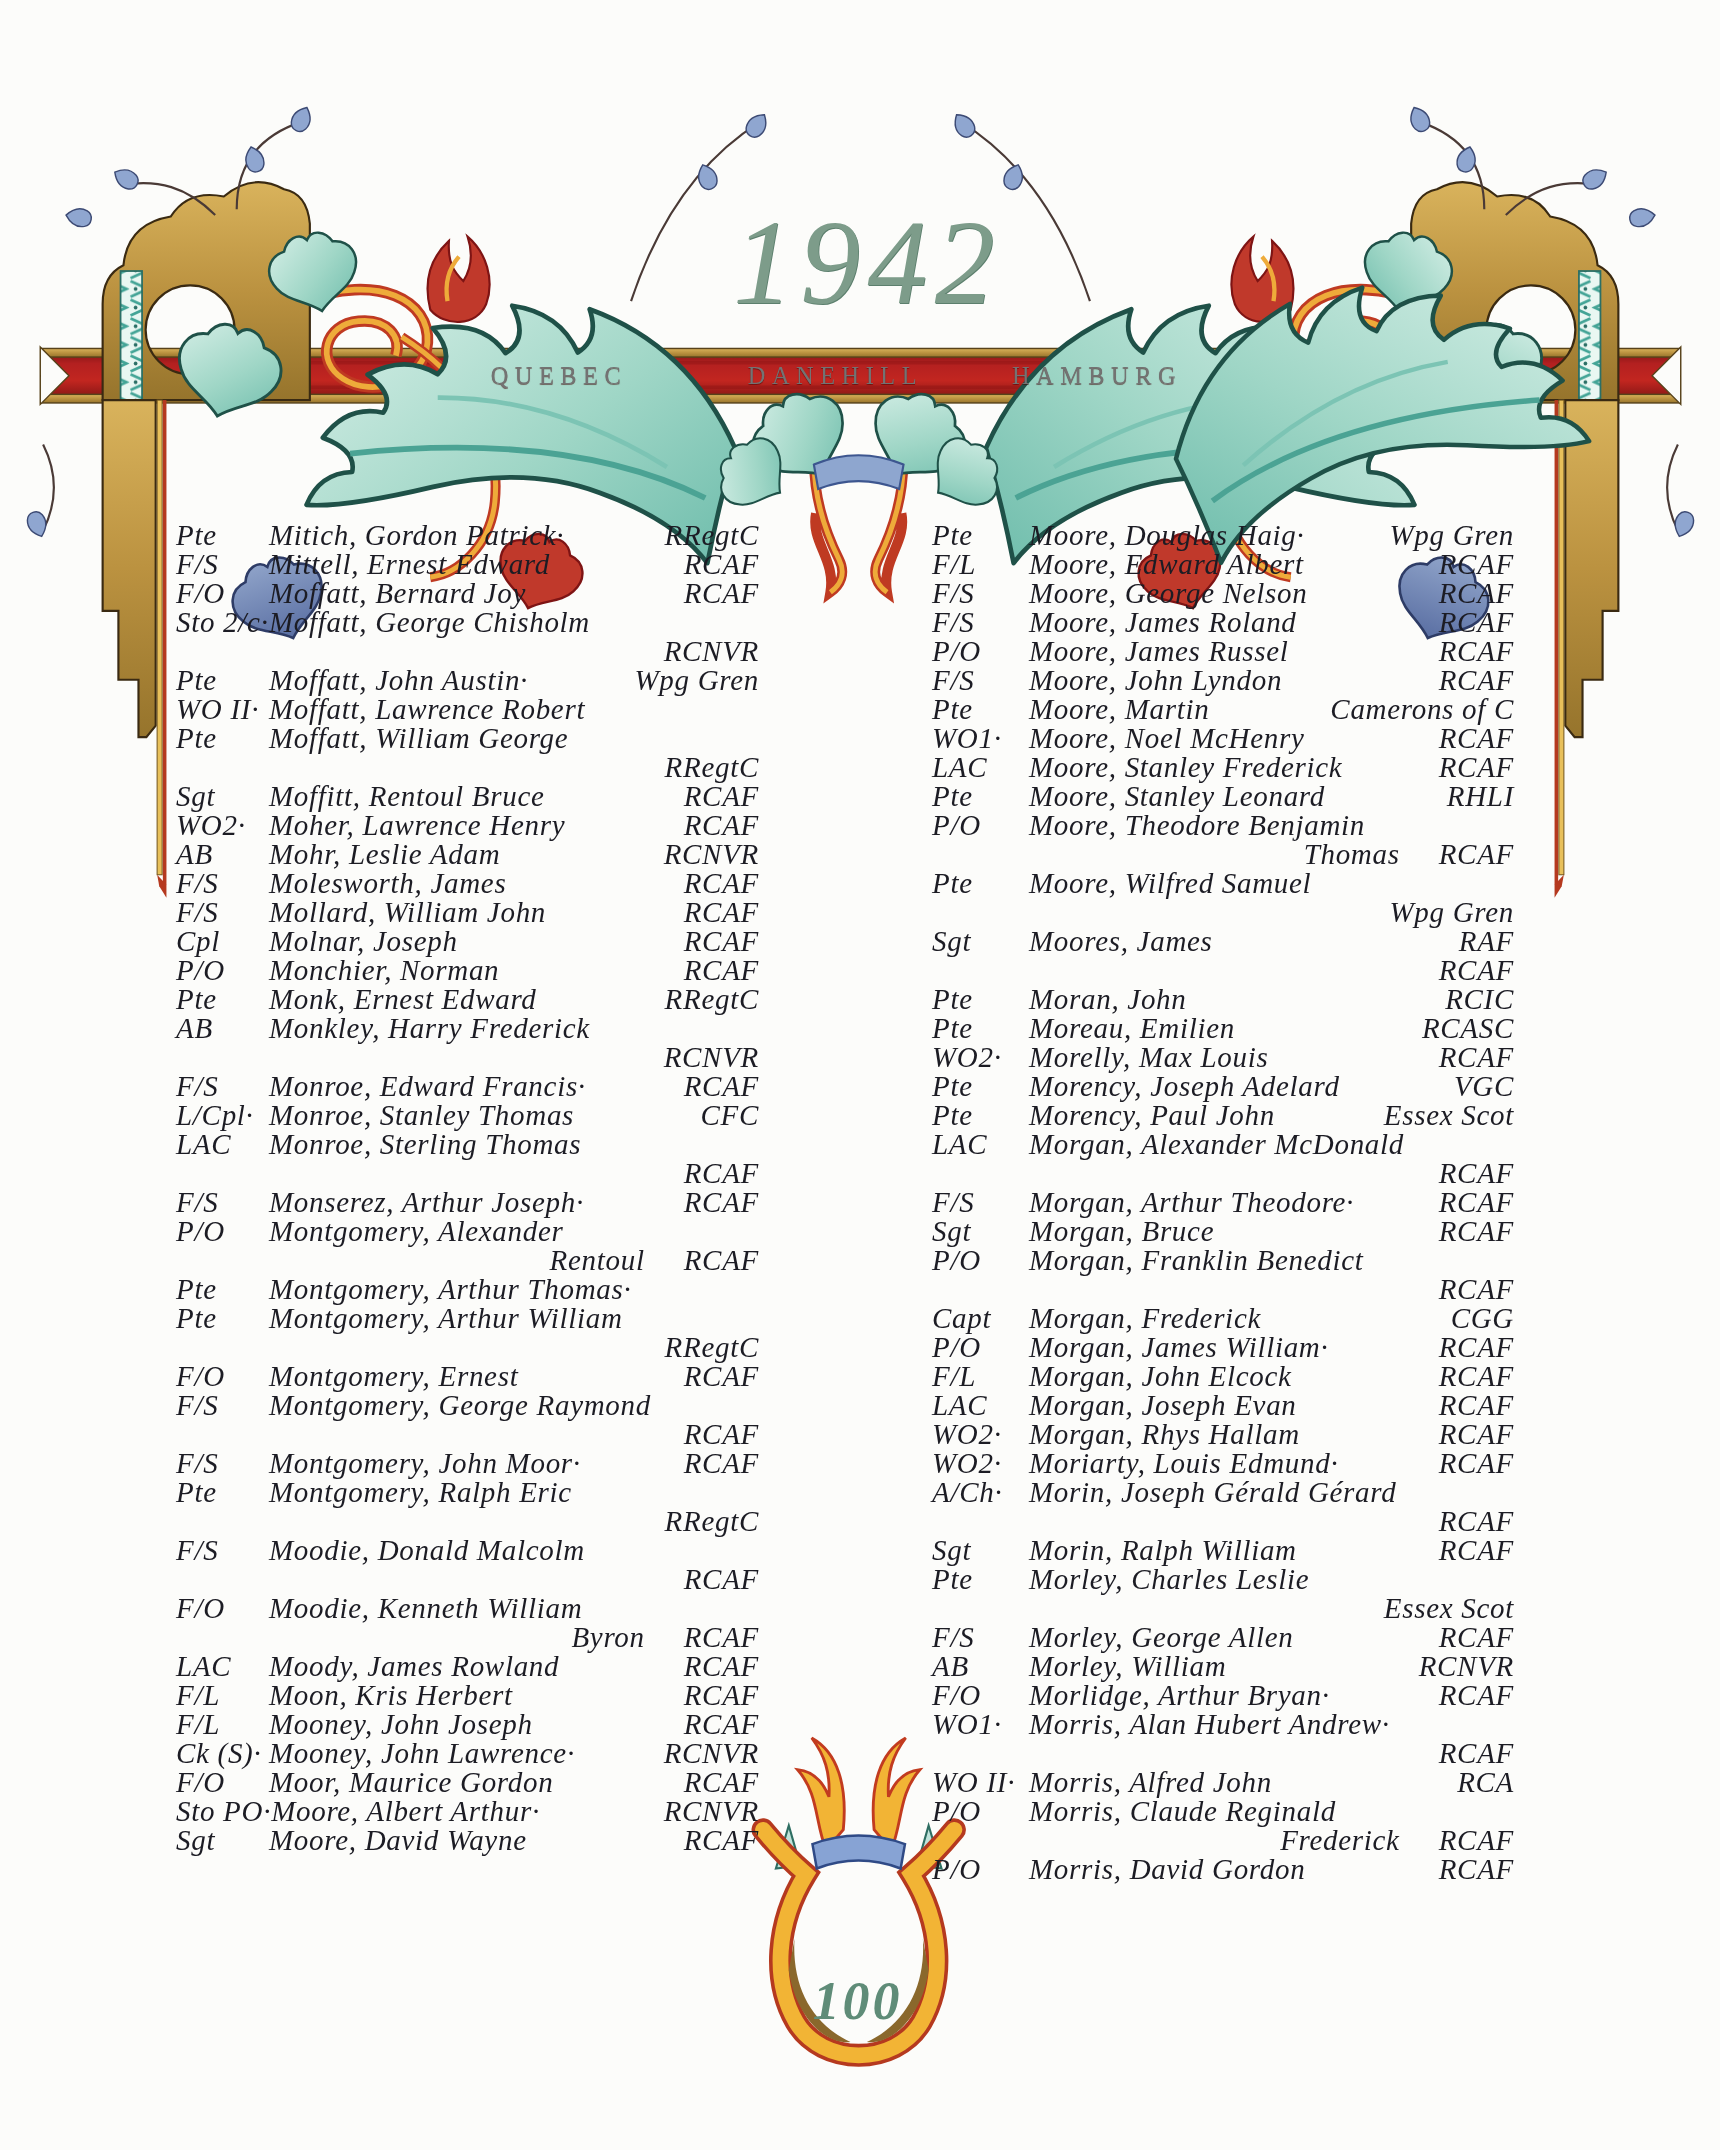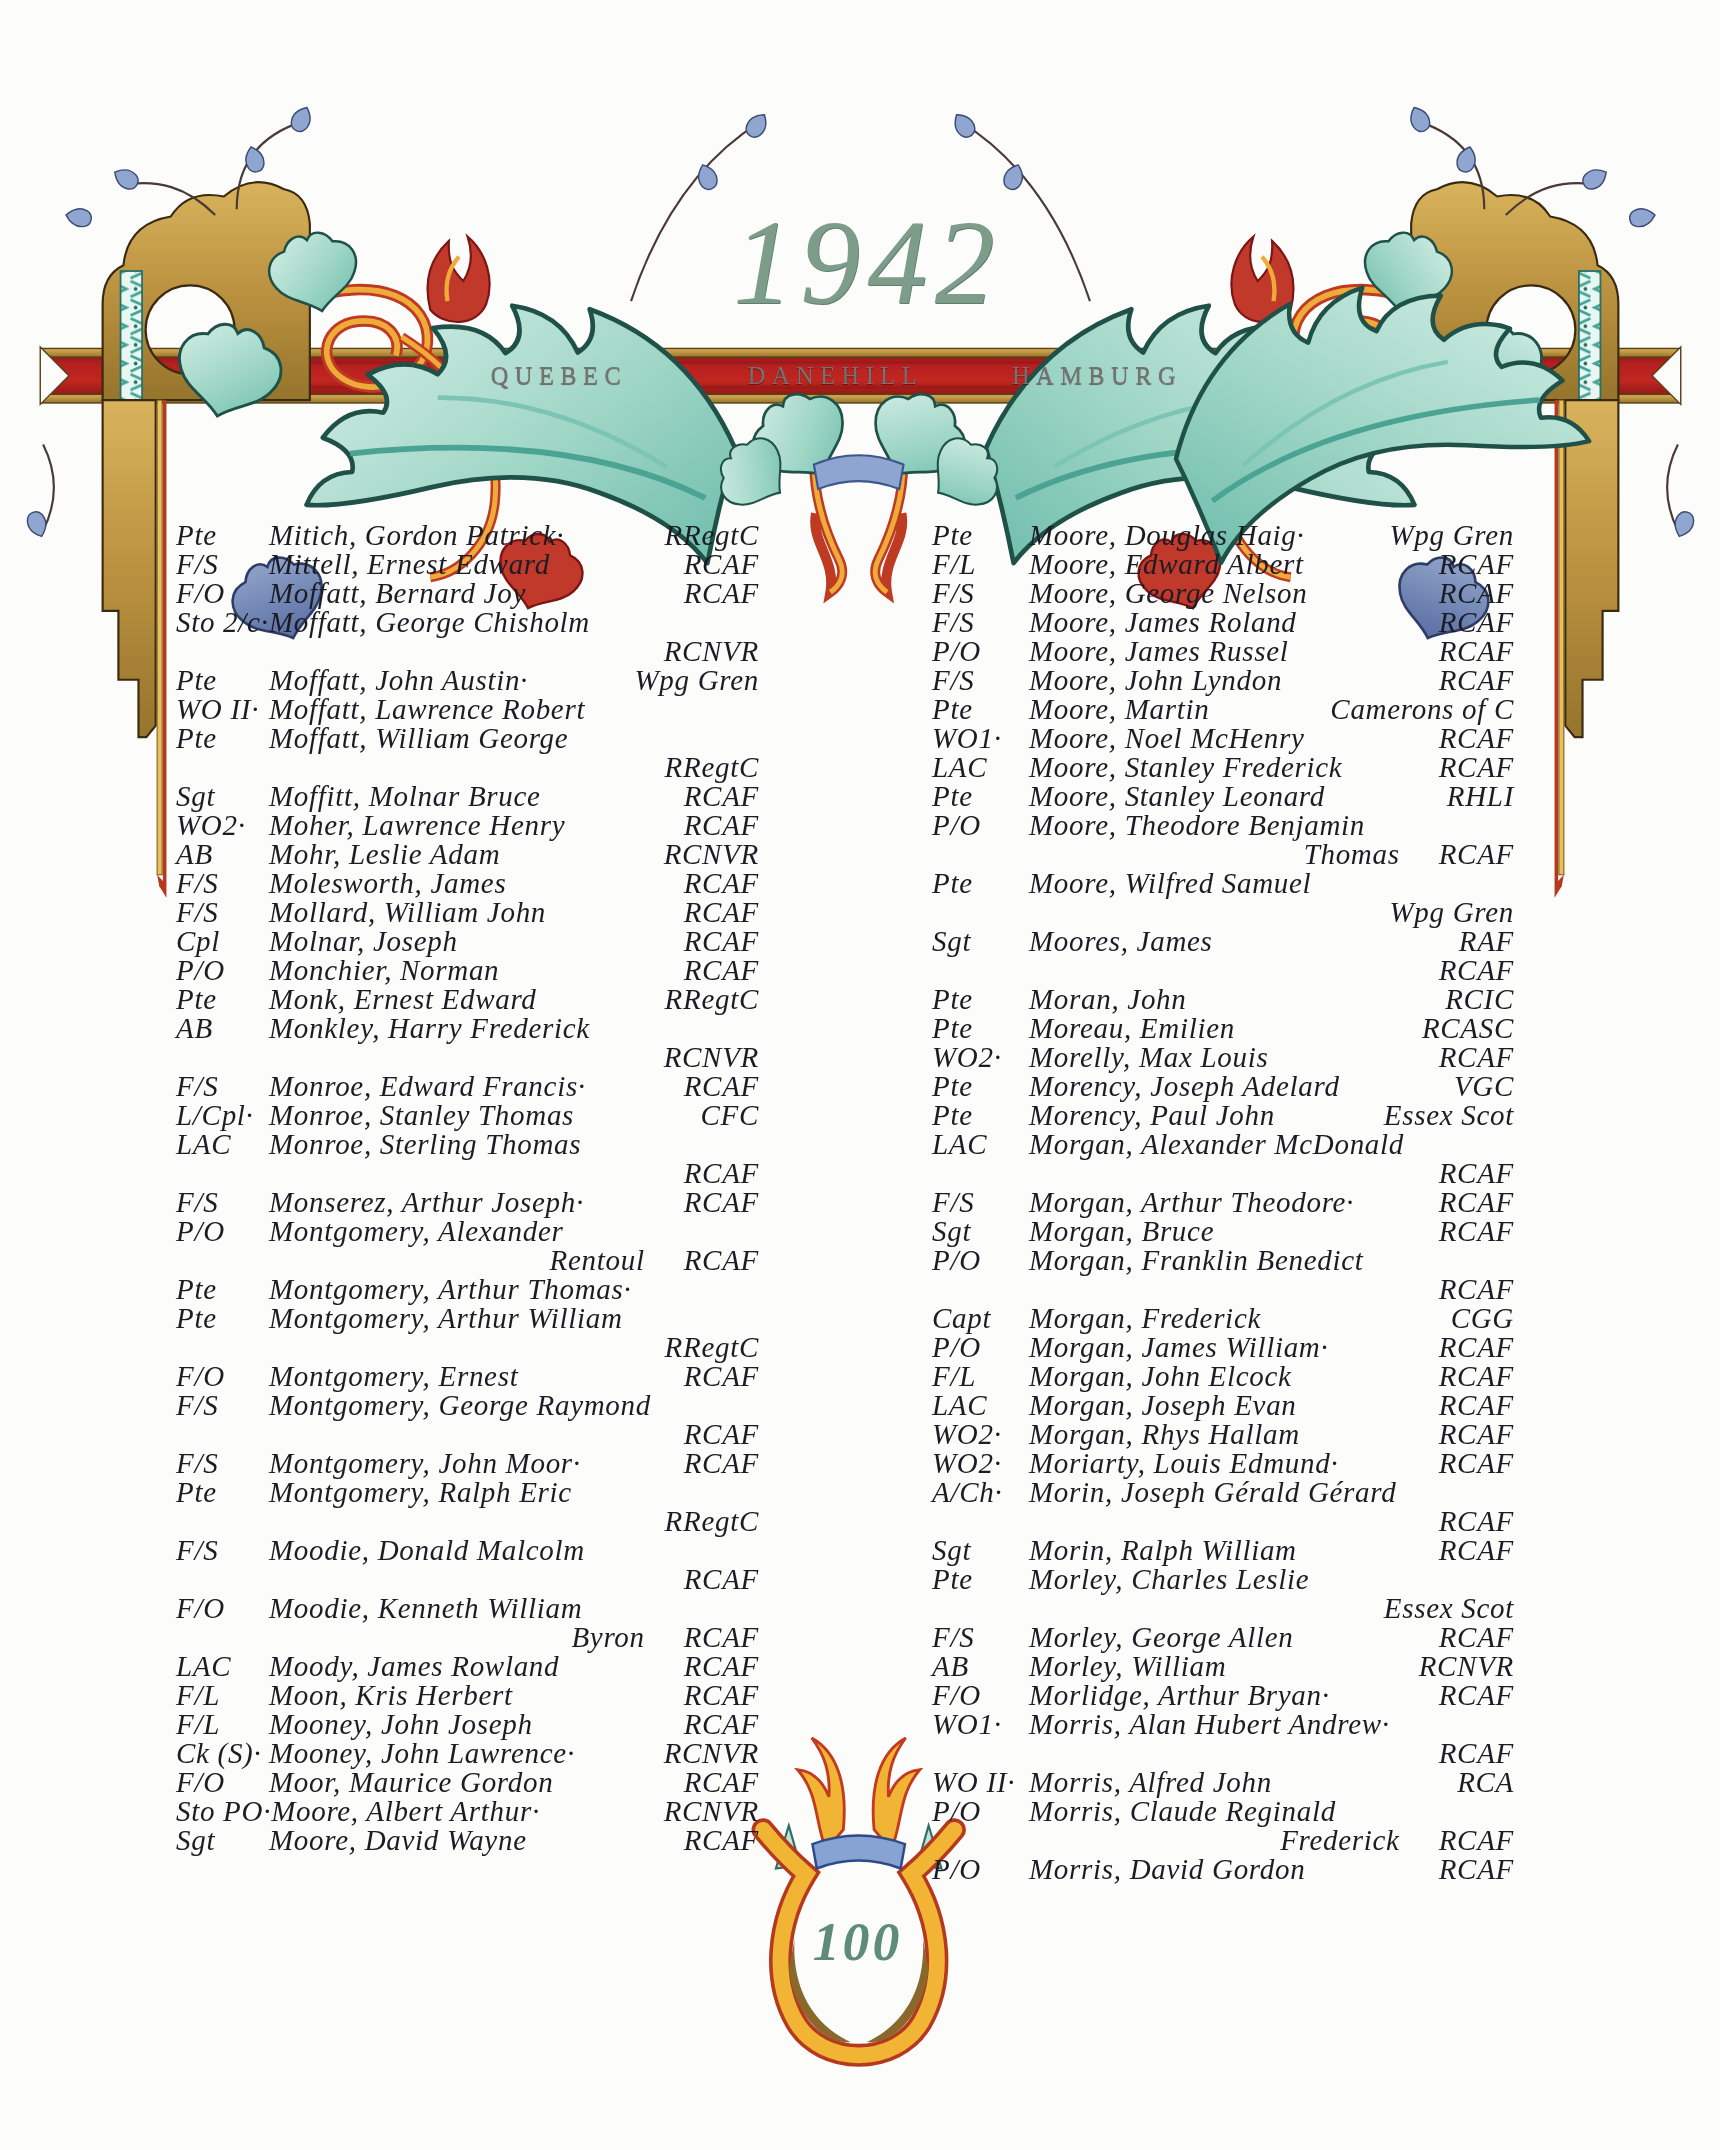--- a/index.html
+++ b/index.html
@@ -10,21 +10,21 @@
   .banner-word{position:absolute;top:354px;height:44px;line-height:44px;text-align:center;
       font-size:24.4px;letter-spacing:6.5px;color:#737373;font-variant:small-caps;
       text-shadow:0 0.7px 0.7px rgba(60,0,0,.55);}
   #banner-quebec{left:455px;width:208px;}
   #banner-danehill{left:728px;width:215px;}
   #banner-hamburg{left:993px;width:208px;}
 
   #year{position:absolute;left:706px;top:202px;width:323px;text-align:center;
       font-size:120px;line-height:122px;font-style:italic;color:#7d9c8a;letter-spacing:7.2px;
       text-shadow:0.7px 0.7px 0 #5c7f6d;}
-  #pagenum{position:absolute;left:786px;top:1914px;width:143px;text-align:center;
+  #pagenum{position:absolute;left:786px;top:1973px;width:143px;text-align:center;
       font-size:54px;line-height:57px;font-style:italic;font-weight:bold;color:#5f8c78;letter-spacing:2.9px;}
 
   .col{position:absolute;top:519px;}
   #col-left{left:176px;width:583px;}
   #col-right{left:932px;width:582px;}
   .row{display:flex;align-items:baseline;height:29px;white-space:pre;
        font-size:29px;font-style:italic;letter-spacing:0.7px;}
   .rank{flex:0 0 93px;overflow:visible;}
   #col-right .rank{flex-basis:97px;}
   .name{flex:0 1 auto;}
@@ -225,21 +225,21 @@
       <span class="reg"></span>
     </div>
       <div class="row cont">
       <span class="rank"></span>
       <span class="name"></span>
       <span class="cname"></span>
       <span class="reg">RRegtC</span>
     </div>
       <div class="row">
       <span class="rank">Sgt</span>
-      <span class="name">Moffitt, Molnar Bruce</span>
+      <span class="name">Moffitt, Rentoul Bruce</span>
       <span class="cname"></span>
       <span class="reg">RCAF</span>
     </div>
       <div class="row">
       <span class="rank">WO2·</span>
       <span class="name">Moher, Lawrence Henry</span>
       <span class="cname"></span>
       <span class="reg">RCAF</span>
     </div>
       <div class="row">

